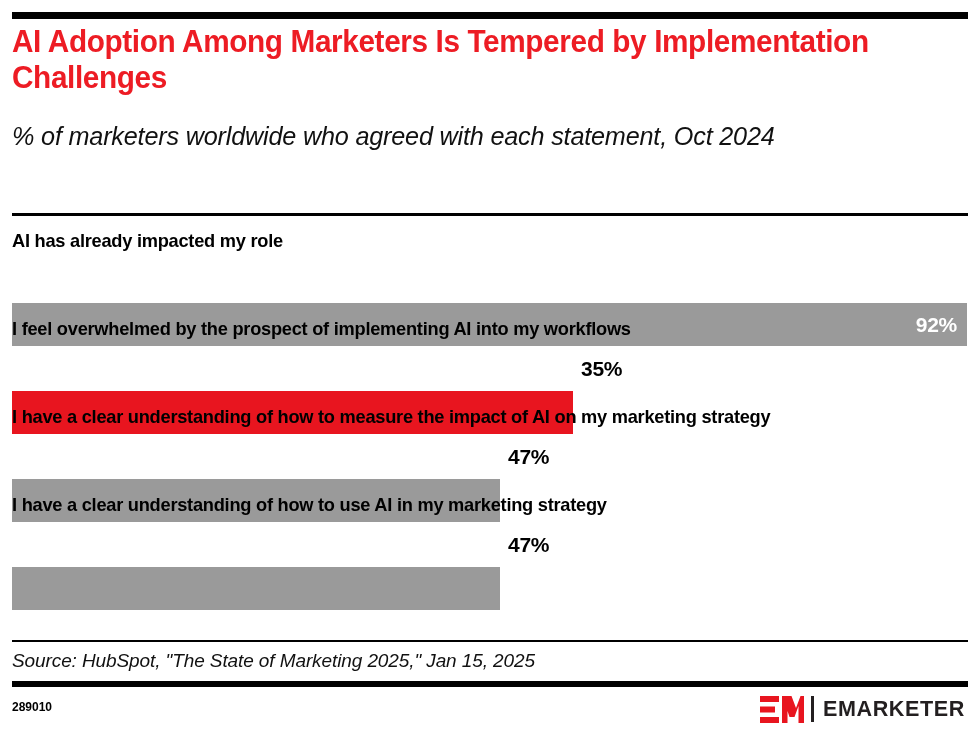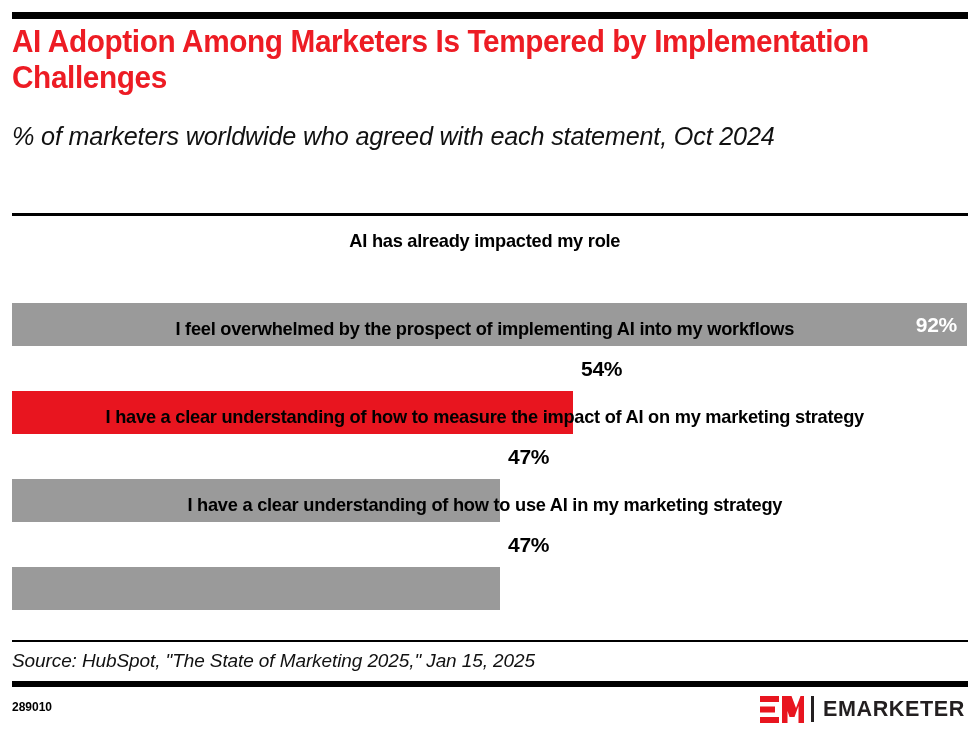--- a/index.html
+++ b/index.html
@@ -11,21 +11,21 @@
   .rule-thin-source{position:absolute;left:12px;right:12px;top:640px;height:2px;background:#000;}
   .rule-thick-footer{position:absolute;left:12px;right:12px;top:681px;height:6px;background:#000;}
 
   .title{position:absolute;left:12px;top:24px;width:900px;
     font-family:"Liberation Sans",sans-serif;font-weight:700;font-size:31px;line-height:36px;
     color:#ED1C24;letter-spacing:-0.4px;transform:scaleX(.96);transform-origin:left top;}
   .subtitle{position:absolute;left:12px;top:120px;width:900px;
     font-family:"Liberation Sans",sans-serif;font-style:italic;font-weight:400;font-size:26px;line-height:33px;
     color:#111;letter-spacing:-0.2px;transform:scaleX(.97);transform-origin:left top;}
 
-  .plot{position:absolute;left:12px;top:228px;right:8px;text-align:center;}
+  .plot{position:absolute;left:12px;top:228px;right:8px;}
   .group{position:relative;margin-bottom:14px;}
   .group-label{font-family:"Liberation Sans",sans-serif;font-weight:700;font-size:18.5px;
     line-height:25px;color:#000;letter-spacing:-0.25px;margin:0 0 6px 0;transform:scaleX(.985);transform-origin:left top;}
   .barrow{position:relative;height:43px;}
   .bar{position:absolute;left:0;top:0;height:43px;background:#9a9a9a;margin-top:44px;}
   .bar.accent{background:#E8151F;}
   .val-in{position:absolute;right:10px;top:0;height:43px;line-height:43px;
     font-weight:700;font-size:21px;color:#fff;letter-spacing:-0.3px;}
   .val-out{position:absolute;top:0;height:43px;line-height:43px;
     font-weight:700;font-size:21px;color:#000;letter-spacing:-0.3px;}
@@ -58,21 +58,21 @@
         <div class="barrow">
           <div class="bar" style="width: 955px; background: rgb(154, 154, 154);">
             <div class="val-in">92%</div>
           </div>
         </div>
       </div>
       <div class="group">
         <div class="group-label">I feel overwhelmed by the prospect of implementing AI into my workflows</div>
         <div class="barrow">
           <div class="bar accent" style="width: 561px; background: rgb(232, 21, 31);"></div>
-          <div class="val-out" style="left: 569px;">54%</div>
+          <div class="val-out" style="left: 569px;">35%</div>
         </div>
       </div>
       <div class="group">
         <div class="group-label">I have a clear understanding of how to measure the impact of AI on my marketing strategy</div>
         <div class="barrow">
           <div class="bar" style="width: 488px; background: rgb(154, 154, 154);"></div>
           <div class="val-out" style="left: 496px;">47%</div>
         </div>
       </div>
       <div class="group">

